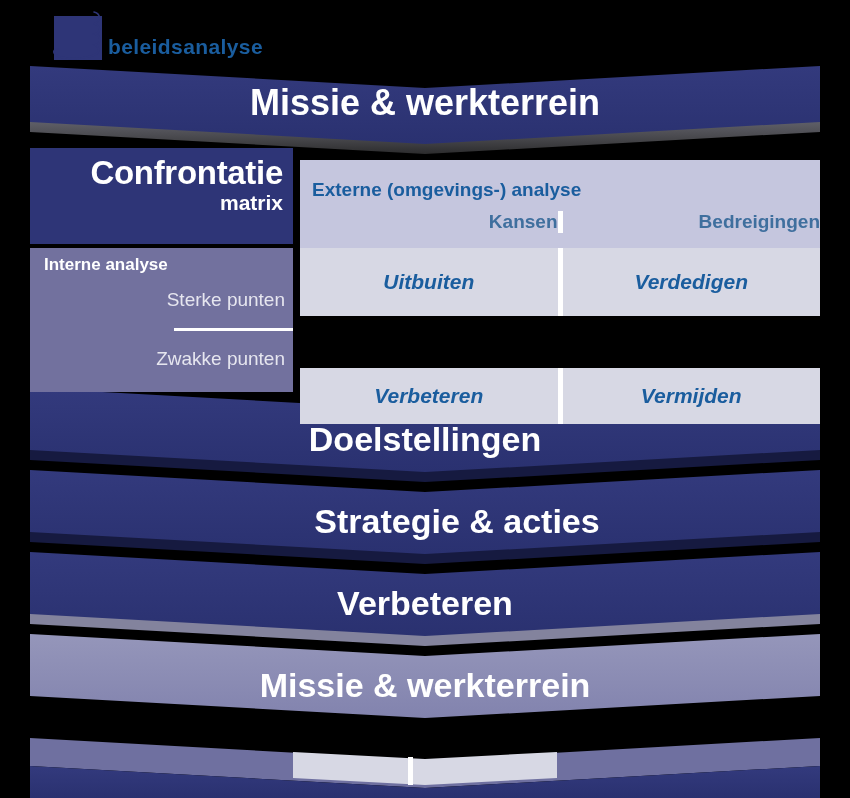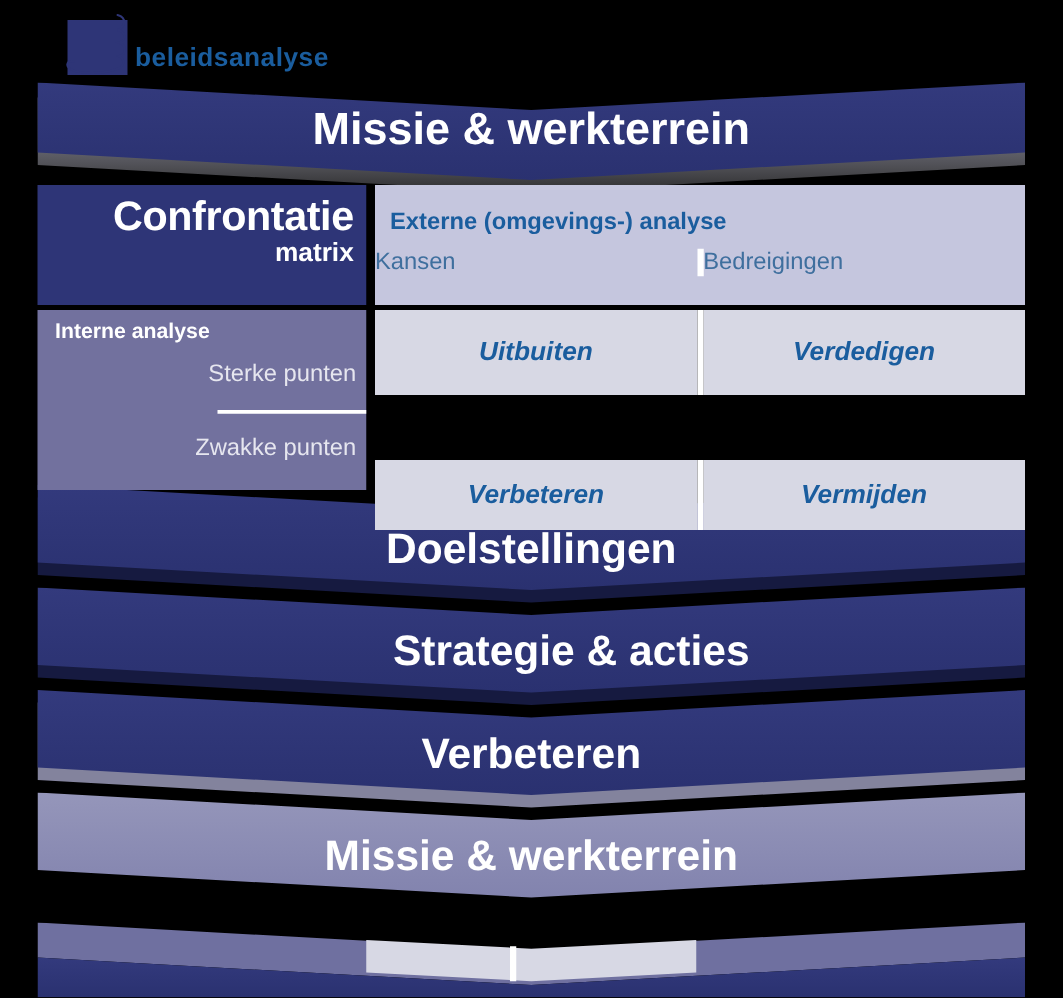--- a/index.html
+++ b/index.html
@@ -50,28 +50,28 @@
     padding:6px 0 0 14px;
   }
   #m-intern .h{font-size:17px;font-weight:bold;line-height:1.25;}
   #m-intern .r1{font-size:19px;font-weight:normal;color:#e6e6ef;
       text-align:right;padding-right:8px;margin-top:14px;}
   #m-intern .sep{height:3px;background:#fff;margin:17px 0 0 130px;}
   #m-intern .r2{font-size:19px;font-weight:normal;color:#e6e6ef;
       text-align:right;padding-right:8px;margin-top:17px;}
 
   #m-ext-head{
-    top:0;height:96px;background:#c5c6de;box-sizing:border-box;padding:20px 0 0 0;
+    top:12px;height:96px;background:#c5c6de;box-sizing:border-box;padding:20px 0 0 0;
   }
   #m-ext-head .h{
     font-size:19px;font-weight:bold;color:#1a5d9e;padding-left:12px;line-height:1.1;
   }
   #m-ext-head .cols{display:flex;margin-top:10px;}
   #m-ext-head .cols .c{
-    flex:1;text-align:left;font-size:19px;color:#3f6f9e;font-weight:normal;
+    flex:1;text-align:right;font-size:19px;color:#3f6f9e;font-weight:bold;
   }
   #m-ext-head .cols .vline{width:5px;background:#fff;}
 
   .m-body{position:absolute;left:270px;width:520px;}
   #m-row1{top:100px;height:68px;}
   #m-row2{top:172px;height:56px;margin-top:48px;}
   .m-body .cells{display:flex;height:100%;}
   .m-body .cell{
     flex:1;background:#d7d8e4;display:flex;align-items:center;justify-content:center;
     font-size:21px;font-weight:bold;font-style:italic;color:#1a5d9e;

